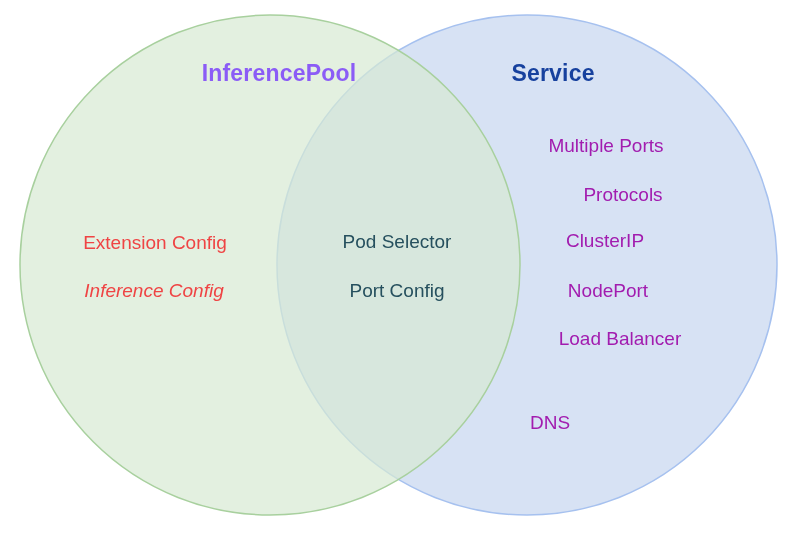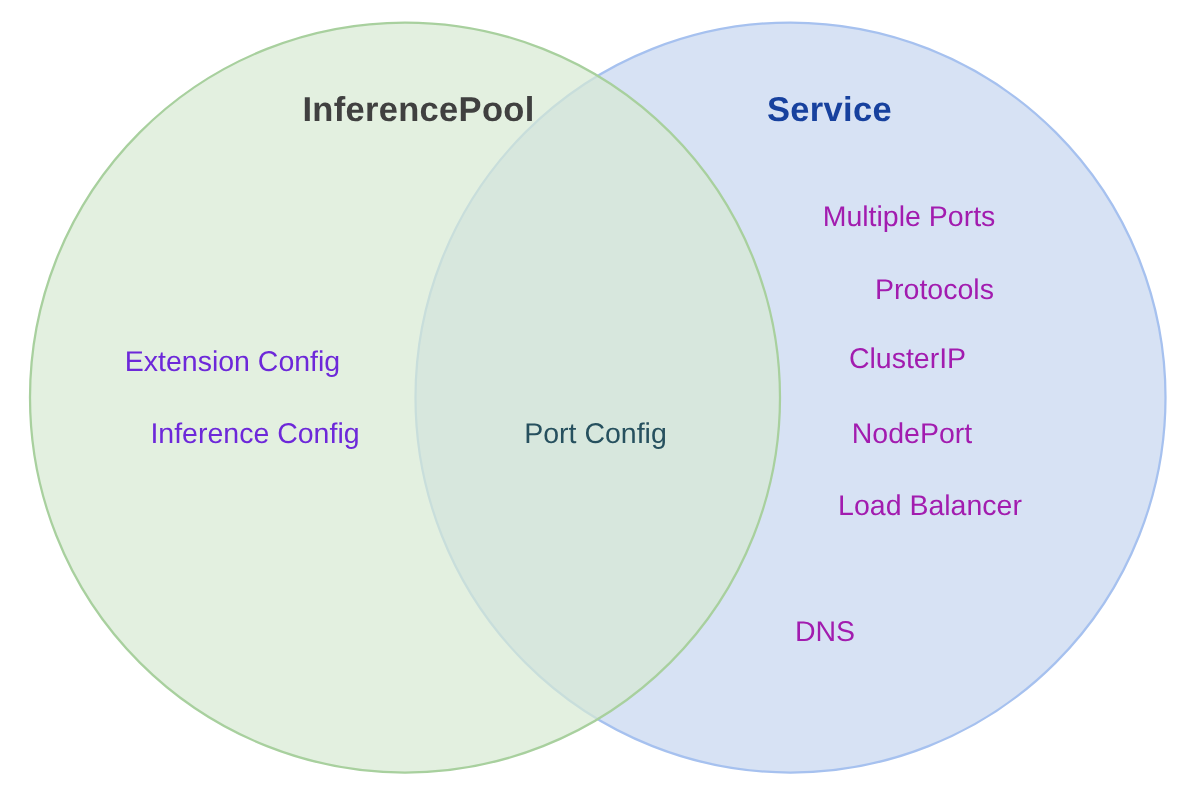--- a/index.html
+++ b/index.html
@@ -28,22 +28,22 @@
   }
   .title {
     font-size: 23px;
     font-weight: 700;
     letter-spacing: 0.2px;
   }
   .item {
     font-size: 19px;
     font-weight: 400;
   }
-  .left-title  { color: #404040; }
-  .left-item   { color: #6d28d9; }
+  .left-title  { color: #8b5cf6; }
+  .left-item   { color: #ef4444; }
   .mid-item    { color: #26505e; }
   .right-title { color: #17419e; }
   .right-item  { color: #a21caf; }
 </style>
 </head>
 <body>
 
 <div class="stage">
 
   <svg class="venn-svg" width="800" height="533" viewBox="0 0 800 533">
@@ -52,22 +52,23 @@
 
     <circle cx="270" cy="265" r="250" stroke-width="1.5" fill="rgba(215,234,211,0.7)" stroke="#a8d09e"></circle>
   </svg>
 
   <div class="label title left-title" style="left:279px; top:73px;">InferencePool</div>
 
   <div class="label title right-title" style="left:526px; top:73px;margin-left:27px;">Service</div>
 
   <div class="label item left-item" style="left:155px; top:242px;">Extension Config</div>
 
-  <div class="label item left-item" style="left:170px; top:290px;">Inference Config</div>
+  <div class="label item left-item" style="left:154px; top:290px;font-style:italic;">Inference Config</div>
 
+  <div class="label item mid-item" style="left:397px; top:241px;">Pod Selector</div>
 
   <div class="label item mid-item" style="left:397px; top:290px;">Port Config</div>
 
   <div class="label item right-item" style="left:606px; top:145px;">Multiple Ports</div>
 
   <div class="label item right-item" style="left:623px; top:194px;text-align:center;">Protocols</div>
 
   <div class="label item right-item" style="left:605px; top:240px;">ClusterIP</div>
 
   <div class="label item right-item" style="left:608px; top:290px;">NodePort</div>

